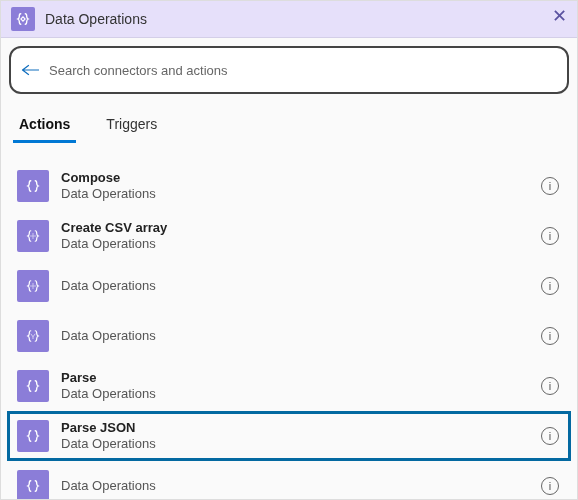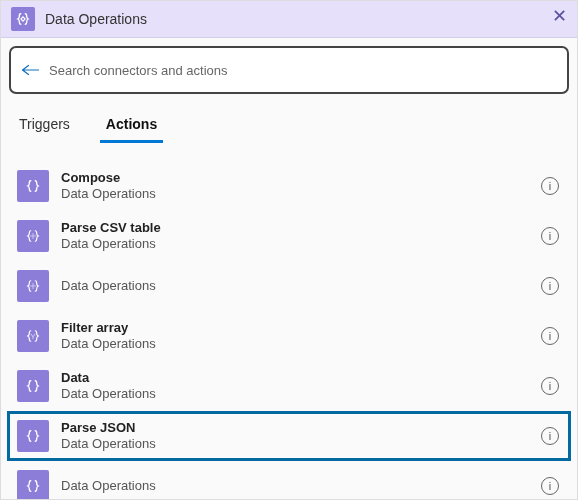--- a/index.html
+++ b/index.html
@@ -12,21 +12,21 @@
   .header .brand-icon {
     width: 24px; height: 24px; background: #8b7dd8;
     display: flex; align-items: center; justify-content: center; border-radius: 2px;
   }
   .header .title { margin-left: 10px; font-size: 14px; color: #333; }
   .header .close { position: absolute; right: 10px; top: 4px; font-size: 18px; color: #5a52a0; cursor: pointer; }
 
   .search-wrap { padding: 8px 8px 0 8px; }
   .search-bar {
     display: flex; align-items: center; background: #fff;
-    border: 2px solid #444; border-radius: 7px; padding: 22px 10px; height: 41px;
+    border: 2px solid #444; border-radius: 12px; padding: 22px 10px; height: 41px;
   }
   .search-bar .back-icon { color: #106ebe; margin-right: 10px; display: flex; align-items: center; }
   .search-bar input {
     border: none; outline: none; flex: 1; font-size: 13px; color: #333; background: transparent;
   }
   .search-bar input::placeholder { color: #666; }
 
   .tabs { display: flex; padding: 18px 12px 0 12px; border-bottom: 0; }
   .tab { font-size: 14px; padding: 4px 6px 8px 6px; margin-right: 24px; color: #333; cursor: pointer; }
   .tab.active { font-weight: 600; color: #111; border-bottom: 3px solid #0078d4; }
@@ -71,22 +71,22 @@
     <span class="back-icon">
       <svg width="18" height="14" viewBox="0 0 24 16">
         <path d="M10 2 L2 8 L10 14 M2 8 H24" stroke="#106ebe" stroke-width="1.6" fill="none" stroke-linecap="round" stroke-linejoin="round"></path>
       </svg>
     </span>
     <input type="text" placeholder="Search connectors and actions" style="">
   </div>
 </div>
 
 <div class="tabs">
+  <div class="tab active">Actions</div>
   <div class="tab">Triggers</div>
-  <div class="tab active">Actions</div>
 </div>
 
 <div class="list">
 
   <div class="item">
     <div class="action-icon">
       <svg width="18" height="18" viewBox="0 0 24 24">
           <path d="M9 5 C7 5 7 7 7 9 C7 11 5 12 5 12 C5 12 7 13 7 15 C7 17 7 19 9 19 M15 5 C17 5 17 7 17 9 C17 11 19 12 19 12 C19 12 17 13 17 15 C17 17 17 19 15 19" stroke="#fff" stroke-width="1.8" fill="none" stroke-linecap="round"></path>
         </svg>
     </div>
@@ -98,21 +98,21 @@
   </div>
 
   <div class="item">
     <div class="action-icon">
       <svg width="18" height="18" viewBox="0 0 24 24">
           <path d="M9 5 C7 5 7 7 7 9 C7 11 5 12 5 12 C5 12 7 13 7 15 C7 17 7 19 9 19 M15 5 C17 5 17 7 17 9 C17 11 19 12 19 12 C19 12 17 13 17 15 C17 17 17 19 15 19" stroke="#fff" stroke-width="1.6" fill="none" stroke-linecap="round"></path>
           <path d="M8 12 H16 M12 8 V16" stroke="#fff" stroke-width="1.2" opacity="0.6"></path>
         </svg>
     </div>
     <div class="labels">
-      <div class="name">Parse CSV table</div>
+      <div class="name">Create CSV array</div>
       <div class="conn">Data Operations</div>
     </div>
     <div class="info">i</div>
   </div>
 
   <div class="item">
     <div class="action-icon">
       <svg width="18" height="18" viewBox="0 0 24 24">
           <path d="M9 5 C7 5 7 7 7 9 C7 11 5 12 5 12 C5 12 7 13 7 15 C7 17 7 19 9 19 M15 5 C17 5 17 7 17 9 C17 11 19 12 19 12 C19 12 17 13 17 15 C17 17 17 19 15 19" stroke="#fff" stroke-width="1.6" fill="none" stroke-linecap="round"></path>
           <path d="M8 12 H16 M12 8 V16" stroke="#fff" stroke-width="1.2" opacity="0.6"></path>
@@ -125,34 +125,33 @@
   </div>
 
   <div class="item">
     <div class="action-icon">
       <svg width="18" height="18" viewBox="0 0 24 24">
           <path d="M9 5 C7 5 7 7 7 9 C7 11 5 12 5 12 C5 12 7 13 7 15 C7 17 7 19 9 19 M15 5 C17 5 17 7 17 9 C17 11 19 12 19 12 C19 12 17 13 17 15 C17 17 17 19 15 19" stroke="#fff" stroke-width="1.6" fill="none" stroke-linecap="round"></path>
           <path d="M9 9 L12 13 L15 9 M12 13 V16" stroke="#fff" stroke-width="1.2" fill="none" opacity="0.7"></path>
         </svg>
     </div>
     <div class="labels">
-      <div class="name">Filter array</div>
       <div class="conn">Data Operations</div>
     </div>
     <div class="info">i</div>
   </div>
 
   <div class="item">
     <div class="action-icon">
       <svg width="18" height="18" viewBox="0 0 24 24">
           <path d="M9 5 C7 5 7 7 7 9 C7 11 5 12 5 12 C5 12 7 13 7 15 C7 17 7 19 9 19 M15 5 C17 5 17 7 17 9 C17 11 19 12 19 12 C19 12 17 13 17 15 C17 17 17 19 15 19" stroke="#fff" stroke-width="1.8" fill="none" stroke-linecap="round"></path>
         </svg>
     </div>
     <div class="labels">
-      <div class="name">Data</div>
+      <div class="name">Parse</div>
       <div class="conn">Data Operations</div>
     </div>
     <div class="info">i</div>
   </div>
 
   <div class="item item-highlight">
     <div class="action-icon">
       <svg width="18" height="18" viewBox="0 0 24 24">
           <path d="M9 5 C7 5 7 7 7 9 C7 11 5 12 5 12 C5 12 7 13 7 15 C7 17 7 19 9 19 M15 5 C17 5 17 7 17 9 C17 11 19 12 19 12 C19 12 17 13 17 15 C17 17 17 19 15 19" stroke="#fff" stroke-width="1.8" fill="none" stroke-linecap="round"></path>
         </svg>

